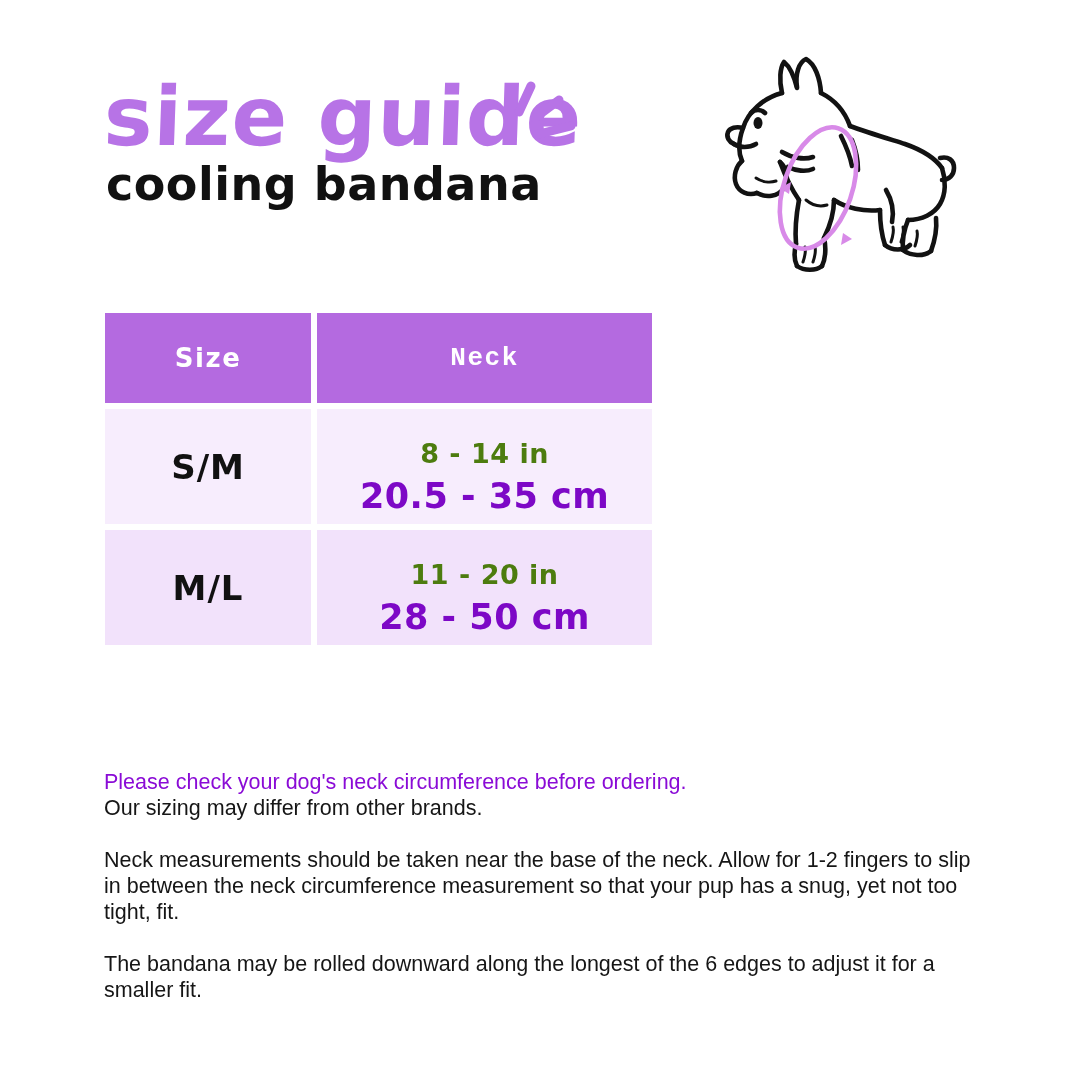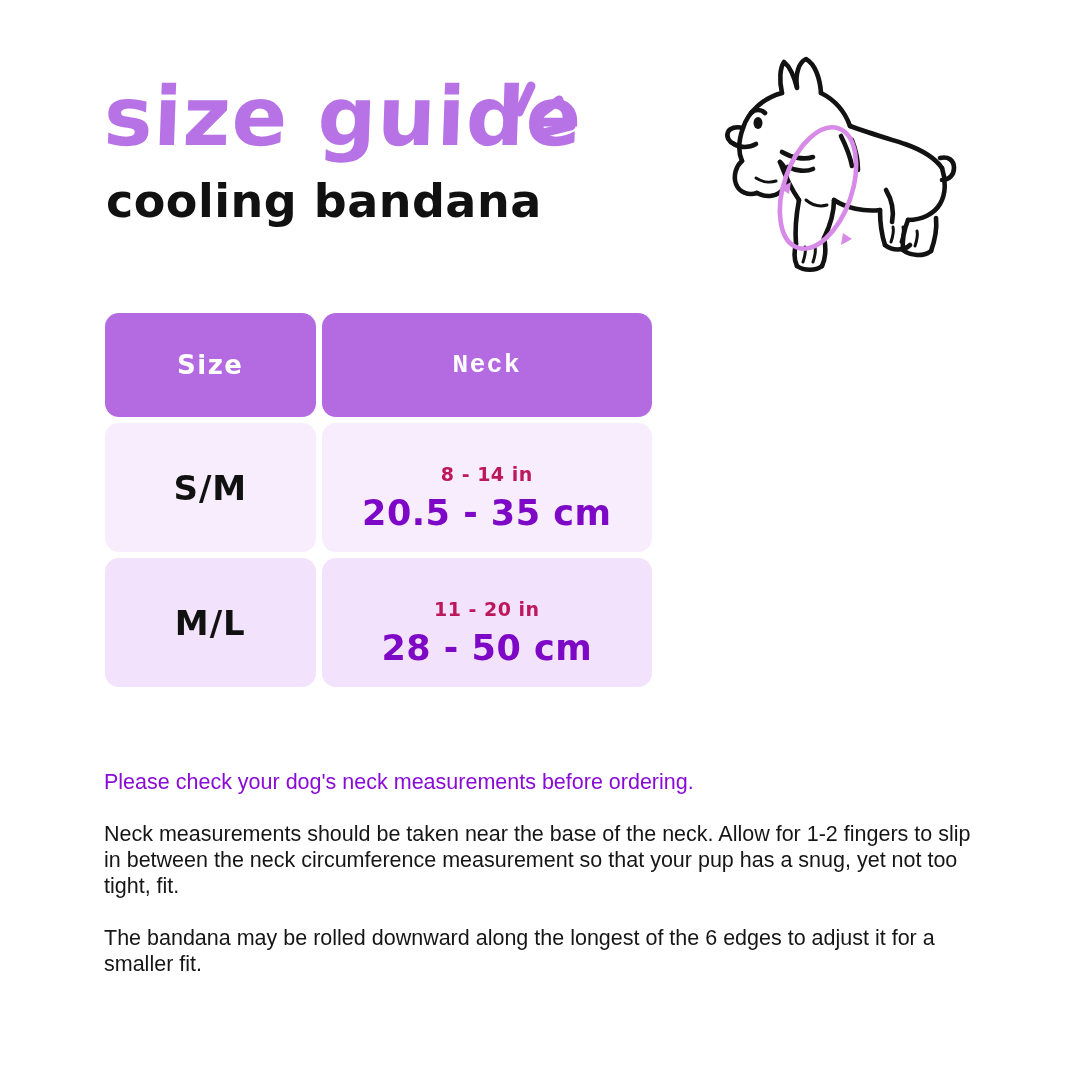--- a/index.html
+++ b/index.html
@@ -23,38 +23,38 @@
     letter-spacing:1px;
     margin:0;
     transform:skewX(-2deg);
   }
   #page-subtitle{
     font-family:"DejaVu Sans", sans-serif;
     font-weight:700;
     font-size:46px;
     line-height:1.0;
     color:#111111;
-    margin:22px 0 0 2px;
+    margin:5px 0 0 2px;
     letter-spacing:0.5px;
   }
   #sparkle-icon{position:absolute;left:393px;top:-4px;width:90px;height:80px;}
 
   
   #dog-illustration{position:absolute;left:700px;top:40px;width:280px;height:240px;}
 
   
   #size-table{
     position:absolute;left:105px;top:313px;
     width:559px;
     border-collapse:separate;
     border-spacing:6px 6px;
     margin:-6px;
   }
   #size-table th,#size-table td{
-    padding:12px;margin:0;vertical-align:middle;text-align:center;border-radius:14px;
+    padding:5px;margin:0;vertical-align:middle;text-align:center;
   }
   .th-cell{
     background:#b46ae0;
     color:#ffffff;
     font-family:"DejaVu Sans", sans-serif;
     font-weight:700;
     font-size:26px;
     letter-spacing:1.5px;
     height:80px;
   }
@@ -67,22 +67,22 @@
     color:#111111;
     letter-spacing:1px;
     height:105px;
   }
   .td-neck{height:105px;}
   .row-a .td-size,.row-a .td-neck{background:#f7edfd;}
   .row-b .td-size,.row-b .td-neck{background:#f2e2fb;}
   .val-in{
     font-family:"DejaVu Sans", sans-serif;
     font-weight:700;
-    font-size:19px;
-    color:#be185d;
+    font-size:27px;
+    color:#4d7c0f;
     letter-spacing:0.5px;
     line-height:1.0;
     margin-bottom:12px;
     margin-top:20px;
   }
   .val-cm{
     font-family:"DejaVu Sans", sans-serif;
     font-weight:700;
     font-size:35px;
     color:#7d08c6;
@@ -203,18 +203,19 @@
       <td class="td-size">M/L</td>
       <td class="td-neck">
         <div class="val-in">11 - 20 in</div>
         <div class="val-cm">28 - 50 cm</div>
       </td>
     </tr>
   </tbody>
 </table>
 
 <div id="notes">
-  <div class="note-para note-accent">Please check your dog's neck measurements before ordering.</div>
+  <div class="note-para note-accent">Please check your dog's neck circumference before ordering.</div>
+  <div class="note-para">Our sizing may differ from other brands.</div>
   <div class="note-gap"></div>
   <div class="note-para">Neck measurements should be taken near the base of the neck. Allow for 1-2 fingers to slip in between the neck circumference measurement so that your pup has a snug, yet not too tight, fit.</div>
   <div class="note-gap"></div>
   <div class="note-para">The bandana may be rolled downward along the longest of the 6 edges to adjust it for a smaller fit.</div>
 </div>
 
 </body></html>

